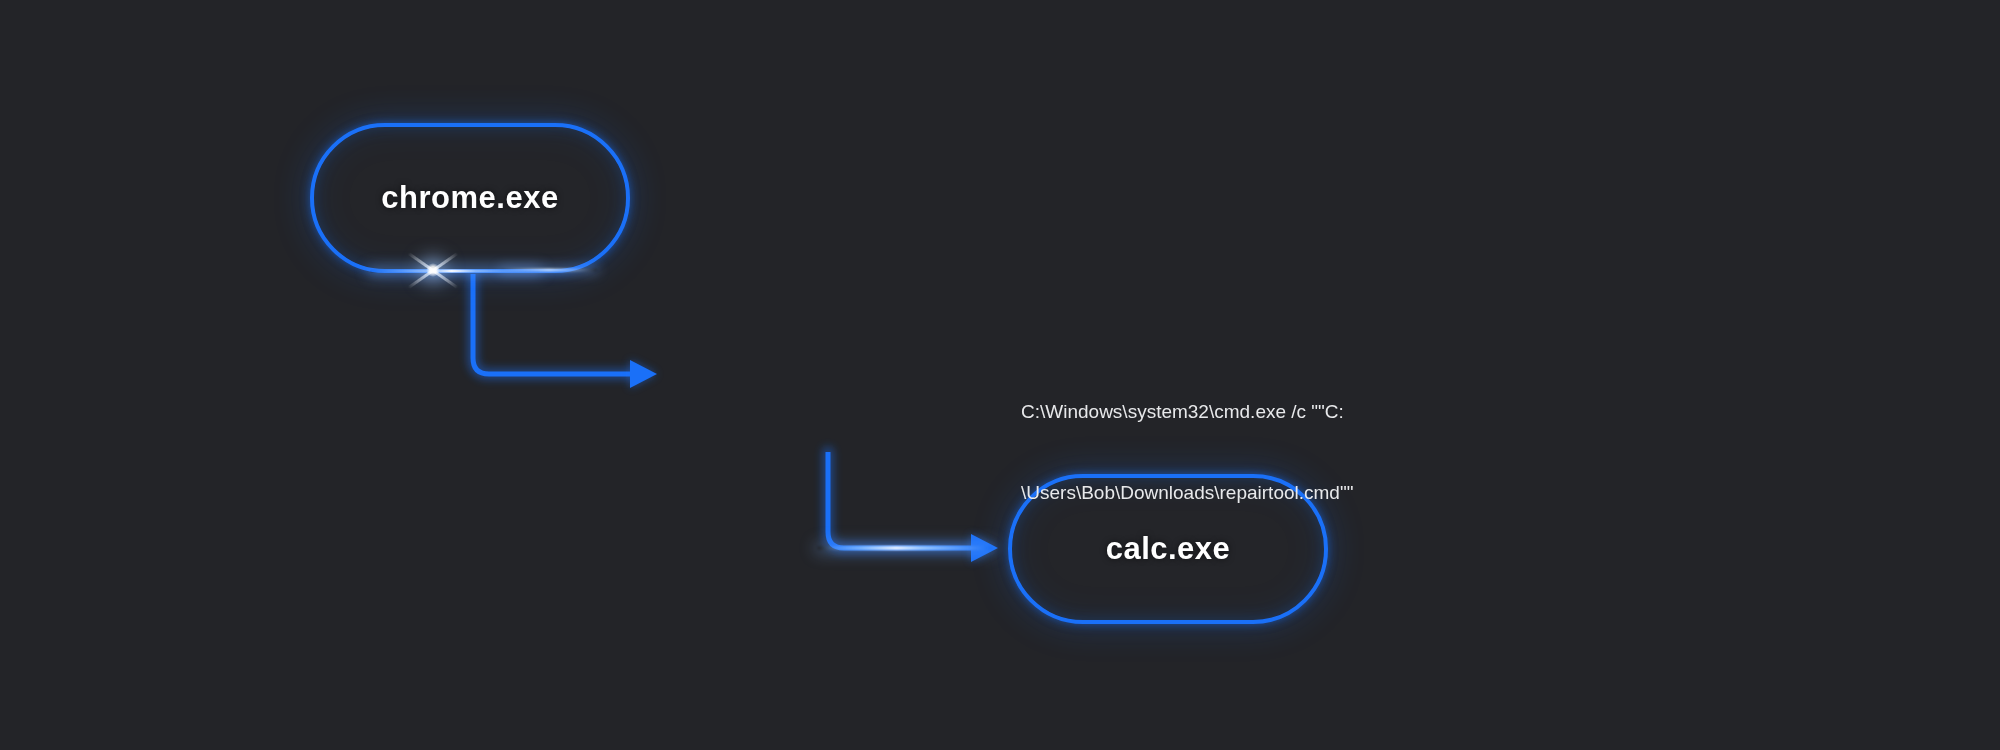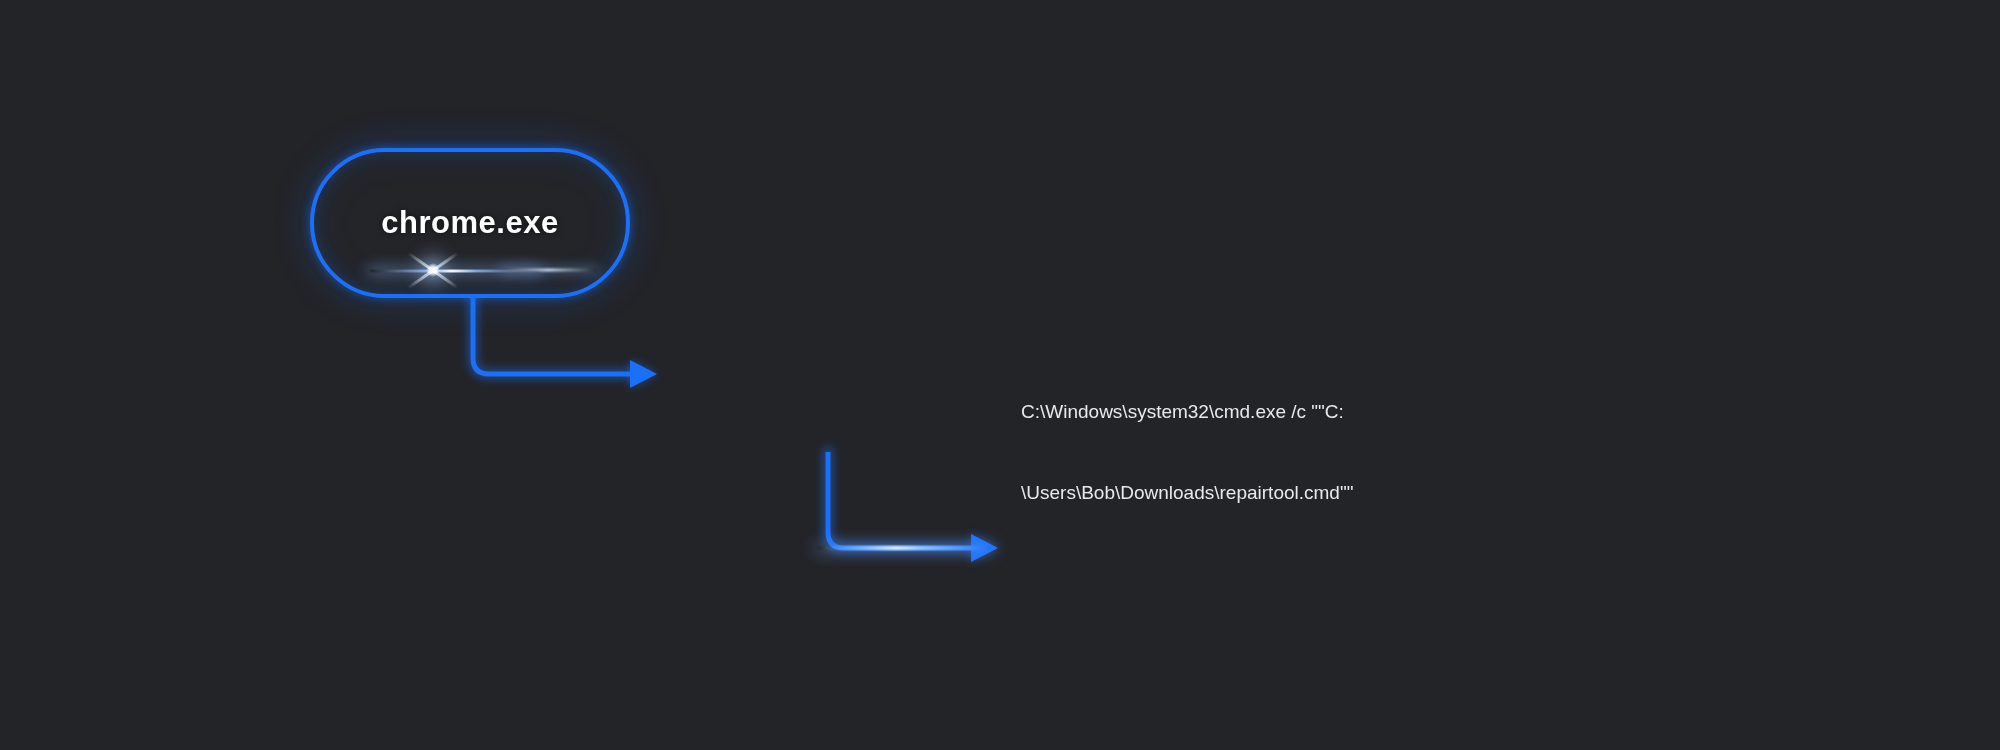--- a/index.html
+++ b/index.html
@@ -50,21 +50,21 @@
     background: #242529;
     display: flex;
     align-items: center;
     justify-content: center;
     box-shadow:
       0 0 10px rgba(26,112,248,0.55),
       0 0 36px rgba(26,112,248,0.26),
       inset 0 0 16px rgba(26,112,248,0.22),
       inset 0 0 40px rgba(26,112,248,0.08);
   }
-  .node-chrome { left: 310px; top: 123px; margin-top: 25px; }
+  .node-chrome { left: 310px; top: 123px; }
   .node-cmd   { left: 667px; top: 301px; }
   .node-calc  { left: 1008px; top: 474px; }
   .node-label {
     color: var(--node-text, #ffffff);
     font-size: 31px;
     font-weight: 700;
     letter-spacing: 0.5px;
     text-shadow: 0 0 6px rgba(0,0,0,0.6);
     user-select: none;
   }
@@ -157,20 +157,23 @@
       <polygon class="arrowhead-glow" filter="url(#f-blur)" points="971,534 998,548 971,562"></polygon>
       <polygon class="arrowhead" points="971,534 998,548 971,562"></polygon>
     </g>
   </svg>
 
   <div class="node node-chrome">
     <span class="node-label">chrome.exe</span>
   </div>
 
 
+  <div class="node node-calc">
+    <span class="node-label">calc.exe</span>
+  </div>
 
   <div class="annotation">
     <div>C:\Windows\system32\cmd.exe /c ""C:</div>
     <div>\Users\Bob\Downloads\repairtool.cmd""</div>
   </div>
 
   <div class="streak streak-a"></div>
   <div class="streak streak-b"></div>
   <div class="streak streak-c"></div>
   <div class="sparkle">

